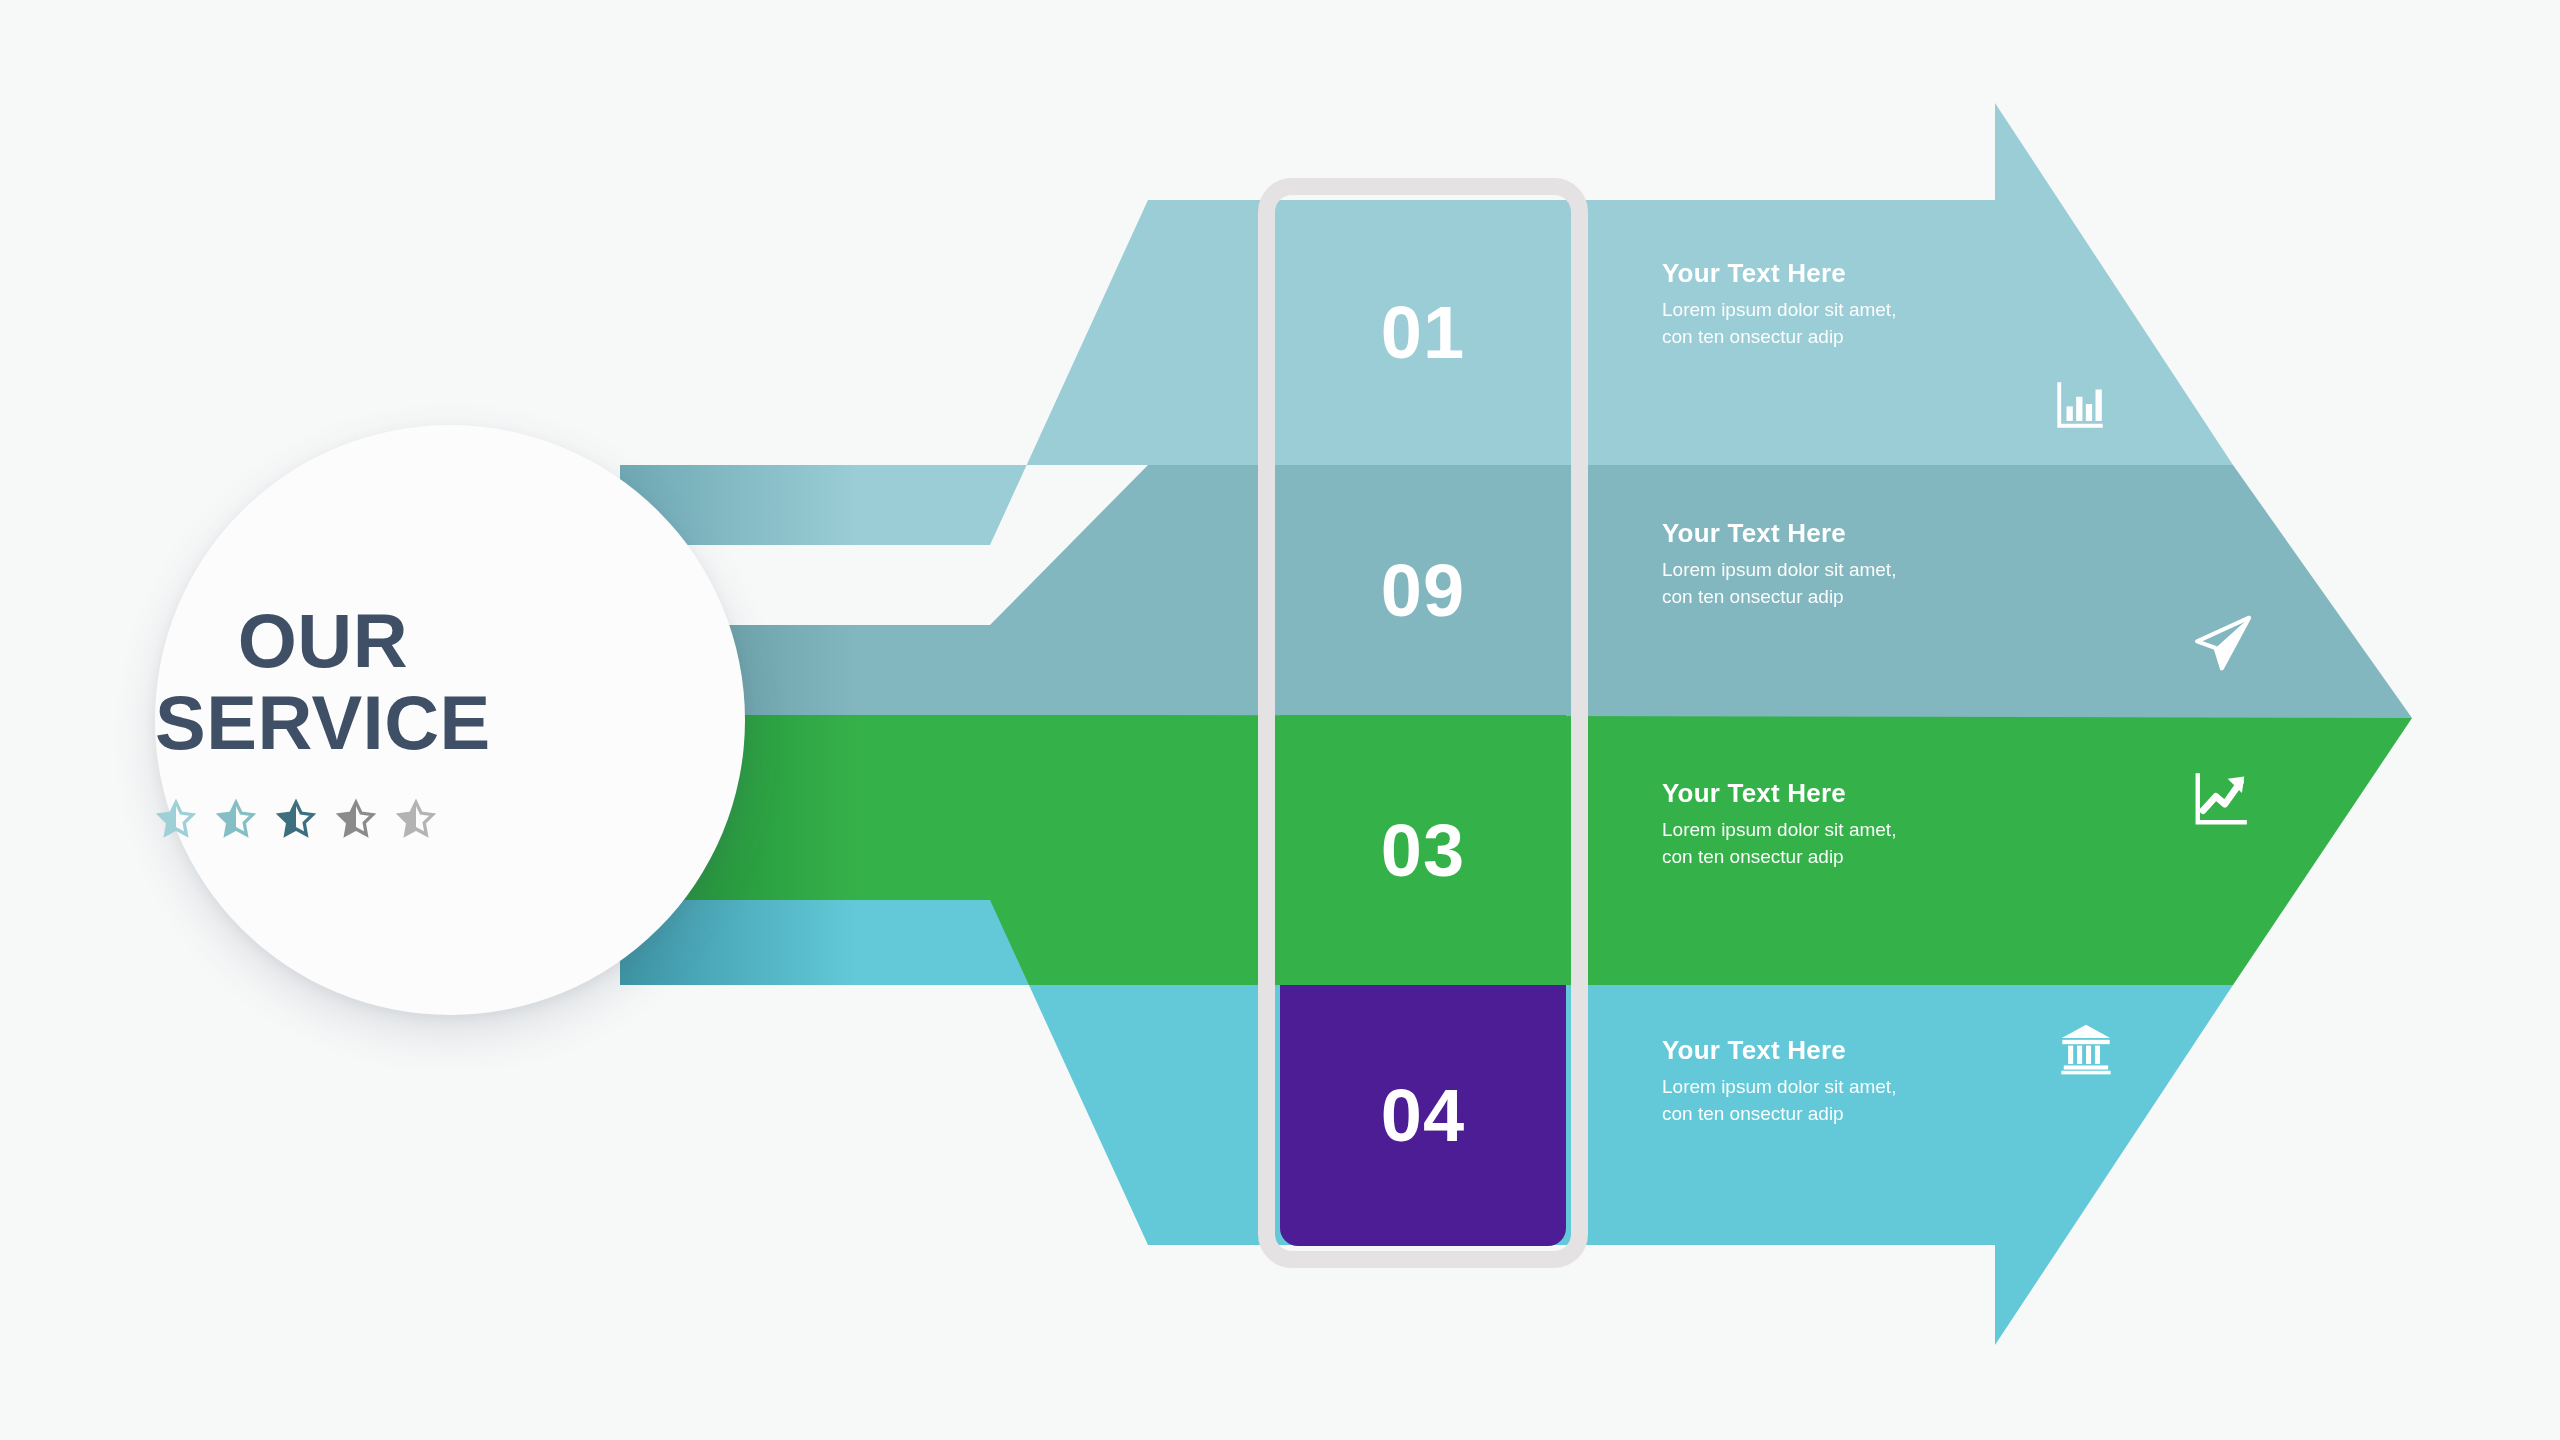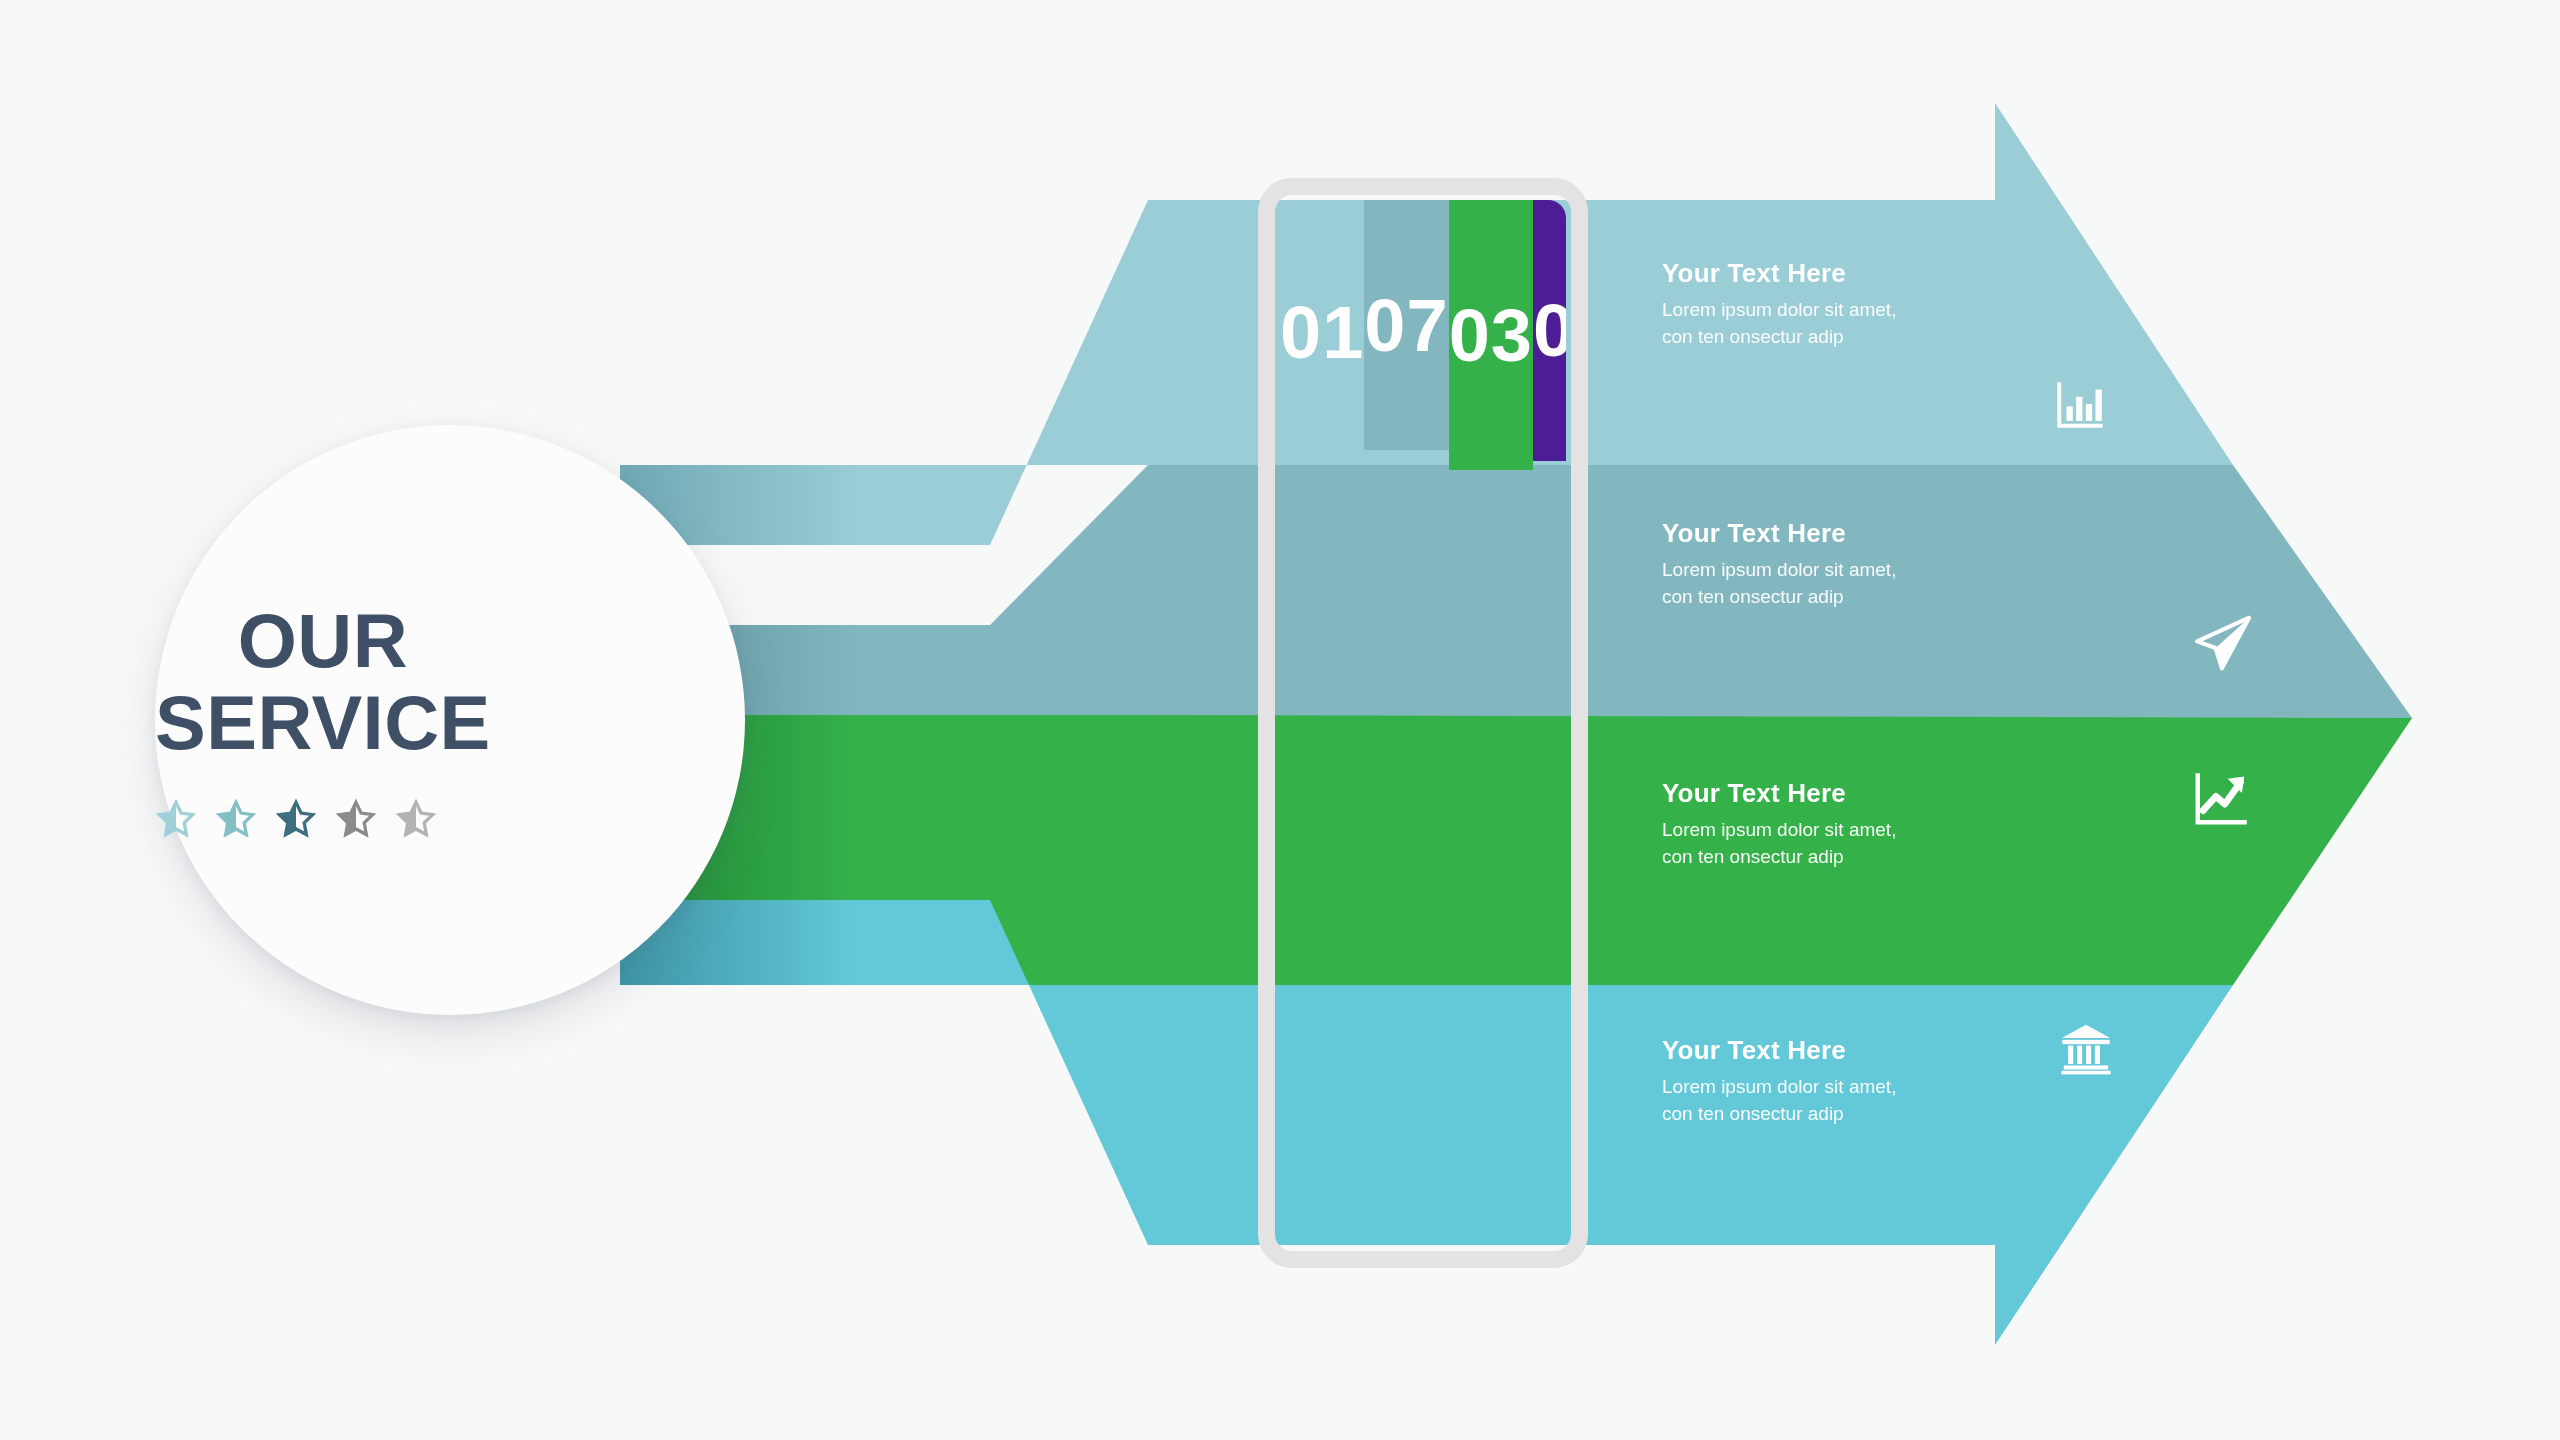--- a/index.html
+++ b/index.html
@@ -79,21 +79,21 @@
   .number-rail {
     position: absolute;
     left: 1280px;
     top: 200px;
     width: 286px;
     height: 1046px;
     border-radius: 18px;
     overflow: hidden;
     z-index: 4;
     display: flex;
-    flex-direction: row;
+    flex-direction: column;
   }
   .num-cell {
     display: flex;
     align-items: center;
     justify-content: center;
     color: #ffffff;
     font-size: 74px;
     font-weight: bold;
     letter-spacing: 1px;
   }
@@ -218,21 +218,21 @@
         </svg>
       </span>
     </div>
   </div>
 
   <div class="number-rail">
     <div class="num-cell" style="height:265px;background:#9acdd6;">
       <span>01</span>
     </div>
     <div class="num-cell" style="height:250px;background:#82b7bf;">
-      <span>07</span>
+      <span>09</span>
     </div>
     <div class="num-cell" style="height:270px;background:#35b14a;">
       <span>03</span>
     </div>
     <div class="num-cell" style="height:261px;background:#4c1d95;">
       <span>04</span>
     </div>
   </div>
   <div class="number-frame"></div>
 

